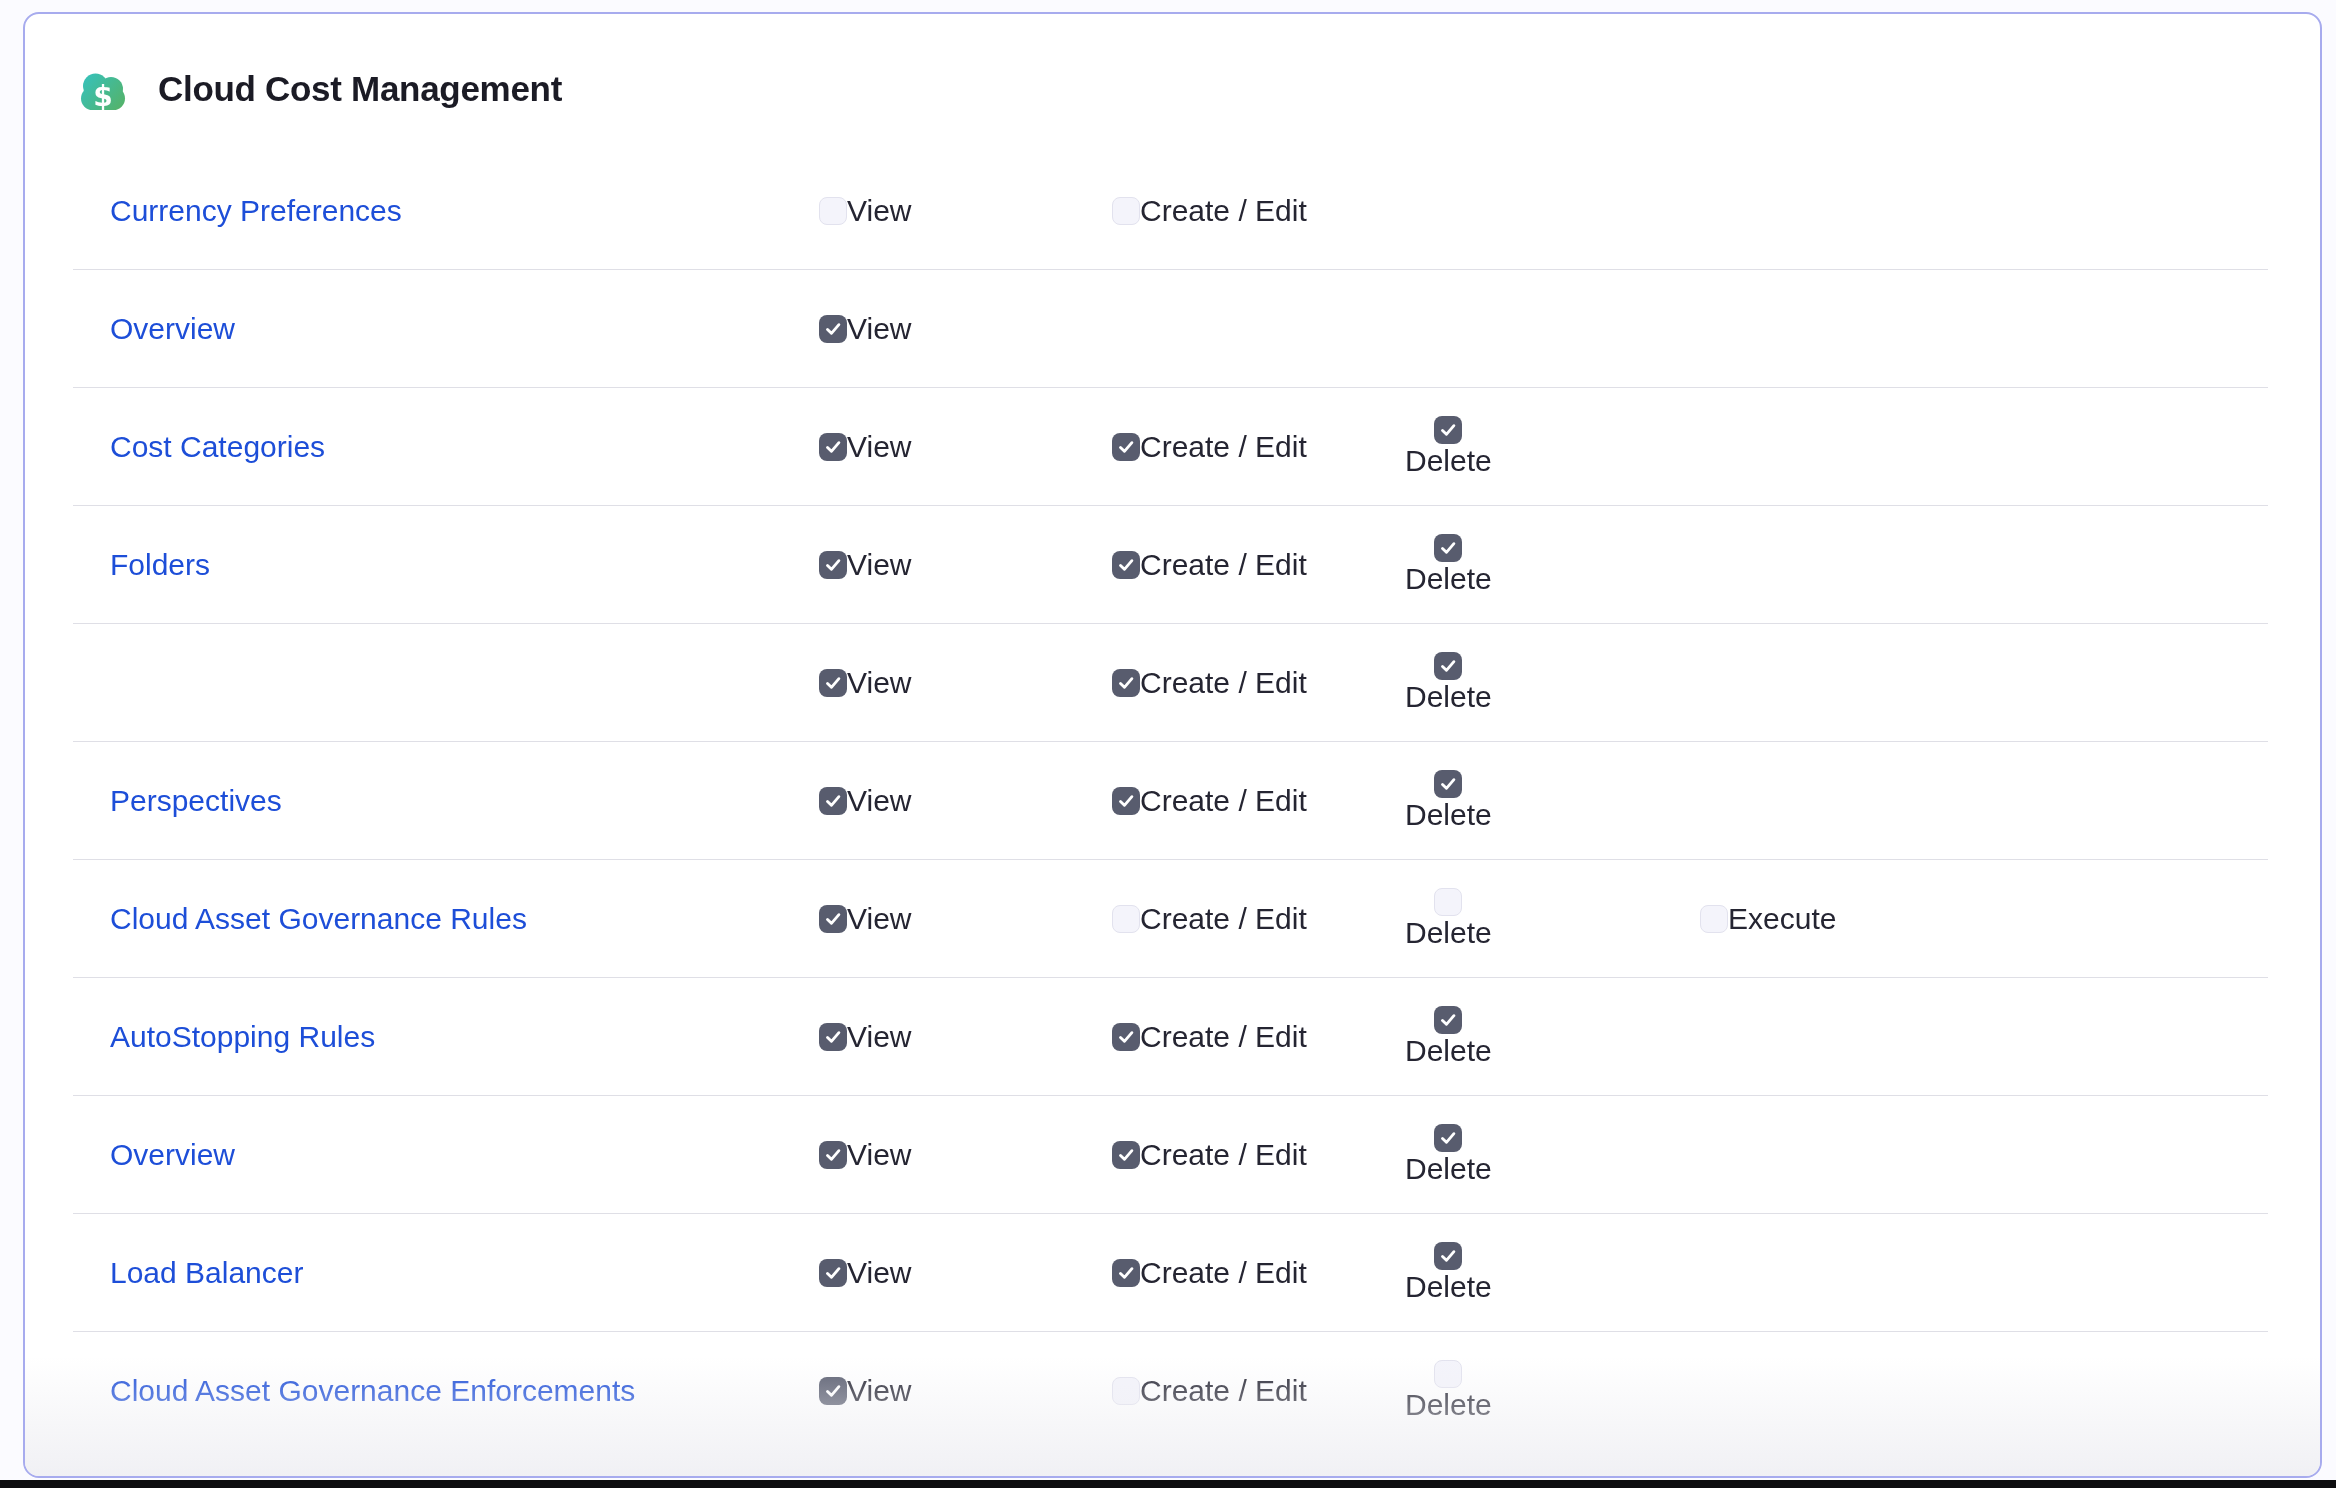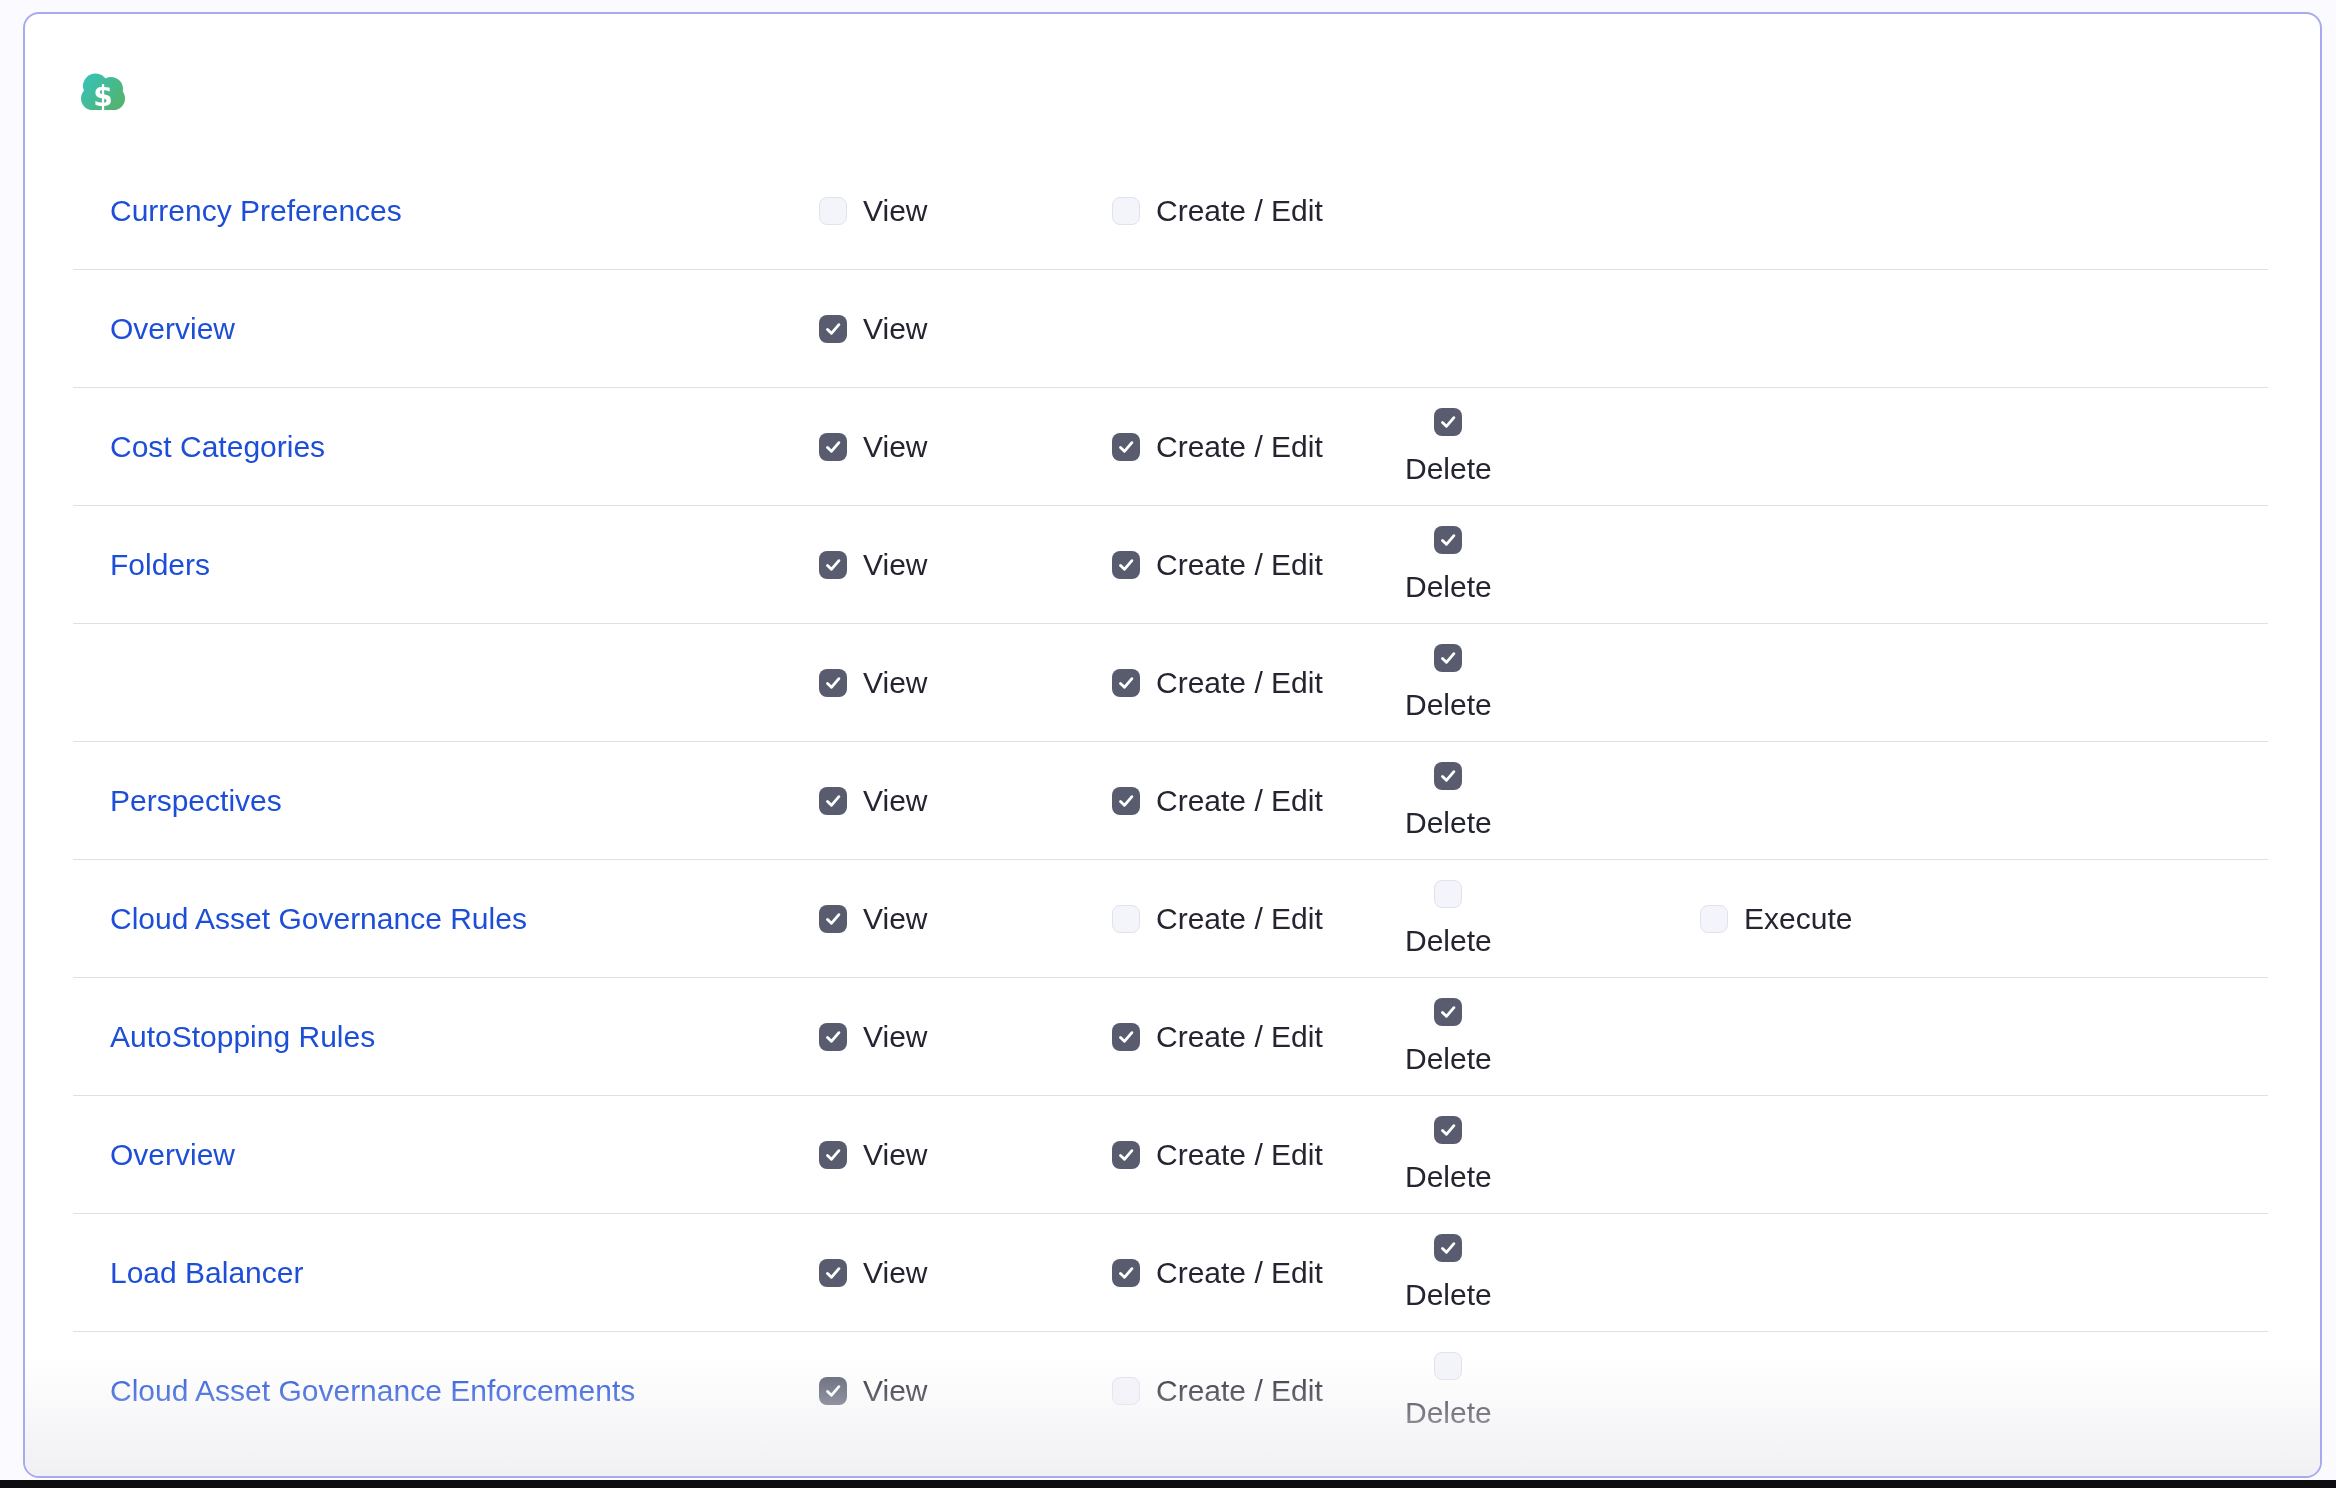--- a/index.html
+++ b/index.html
@@ -64,21 +64,20 @@
     font-size: 30px;
     color: #1d4ed8;
     white-space: nowrap;
   }
   .perm {
     position: absolute;
     top: 50%;
     transform: translateY(-50%);
     display: flex;
     align-items: center;
-    gap: 16px;
     cursor: pointer;
   }
   .col-0 { left: 746px; }
   .col-1 { left: 1039px; }
   .col-2 { left: 1332px; flex-direction: column; }
   .col-3 { left: 1627px; text-align: right; }
   .checkbox {
     width: 28px;
     height: 28px;
     border-radius: 8px;
@@ -135,20 +134,21 @@
             </linearGradient>
           </defs>
           <g fill="url(#cloudGrad)">
             <circle cx="19.5" cy="20" r="12.5"></circle>
             <circle cx="35" cy="23" r="12"></circle>
             <rect x="5" y="21" width="44" height="23" rx="11.5"></rect>
           </g>
           <text x="27" y="40" text-anchor="middle" font-family="DejaVu Sans, Liberation Sans, sans-serif" font-size="28" font-weight="bold" fill="#ffffff">$</text>
         </svg>
       </span>
+      <span class="panel-title">Cloud Cost Management</span>
     </div>
 
     <div class="rows">
   <div class="row">
     <span class="row-label">Currency Preferences</span>
 
   <span class="perm col-0 unchecked" aria-checked="false">
     <span class="checkbox">
       
     </span>

